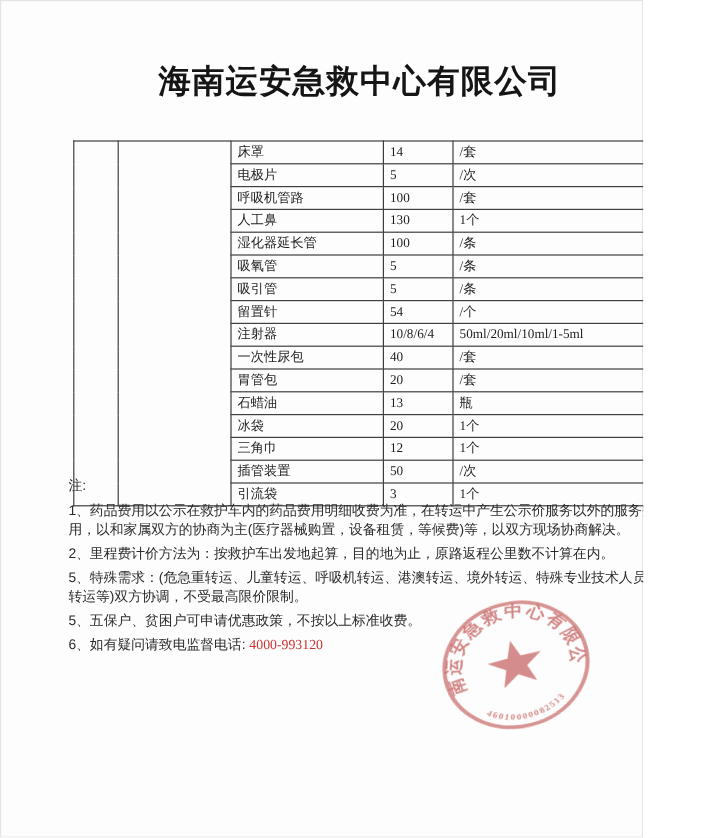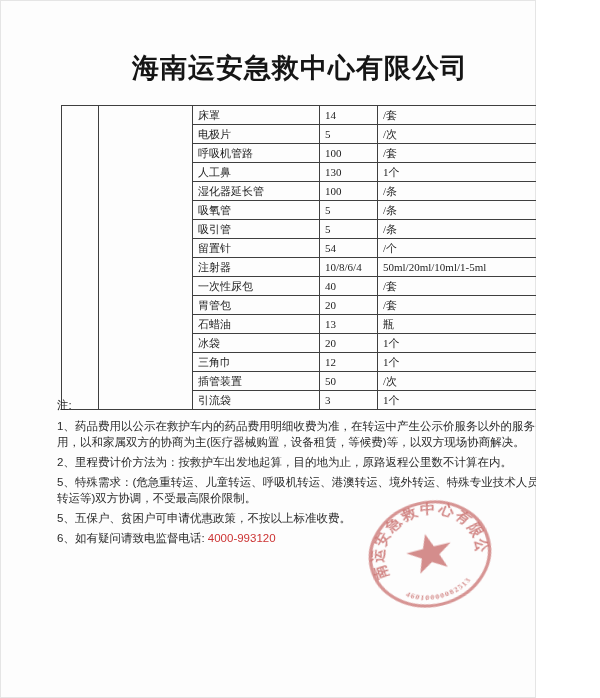--- a/index.html
+++ b/index.html
@@ -12,21 +12,21 @@
     font-family:"Liberation Sans", sans-serif;
     color:#222;
   }
   .doc-title{
     position:absolute; top:50px; left:0; width:600px;
     text-align:center;
     font-size:27px; font-weight:bold; color:#151515;
     letter-spacing:1px;
   }
   .price-table{
-    position:absolute; left:61px; top:105px;
+    position:absolute; left:61px; top:117px;
     border-collapse:collapse; table-layout:fixed;
     width:466px;
   }
   .price-table td{
     border:1px solid #3f3f3f;
     height:16px;
     font-size:11px;
     line-height:11px;
     padding:1px 2px 1px 5px;
     overflow:hidden; white-space:nowrap;
@@ -38,21 +38,21 @@
   .price-table td.col-price{width:50px;font-family:"Liberation Serif", serif;}
   .price-table td.col-unit{width:164px;font-family:"Liberation Serif", serif;}
   .notes{
     position:absolute; left:57px; top:397px; width:492px;
     font-size:11.5px; line-height:16px; color:#2a2a2a;
   }
   .notes p{margin:0 0 4px 0;}
   .notes .note-label{margin-bottom:5px;}
   .phone-number{
     color:var(--hotline-color,#cc3333);
-    font-family:Liberation Sans, sans-serif;
+    font-family:Liberation Serif, serif;
   }
   .stamp{
     position:absolute; left:360px; top:494px;
     width:140px; height:120px;
     transform:rotate(-14deg);
     mix-blend-mode:multiply;
     opacity:0.8;
     filter:blur(0.35px);
   }
   .stamp svg{display:block;}

